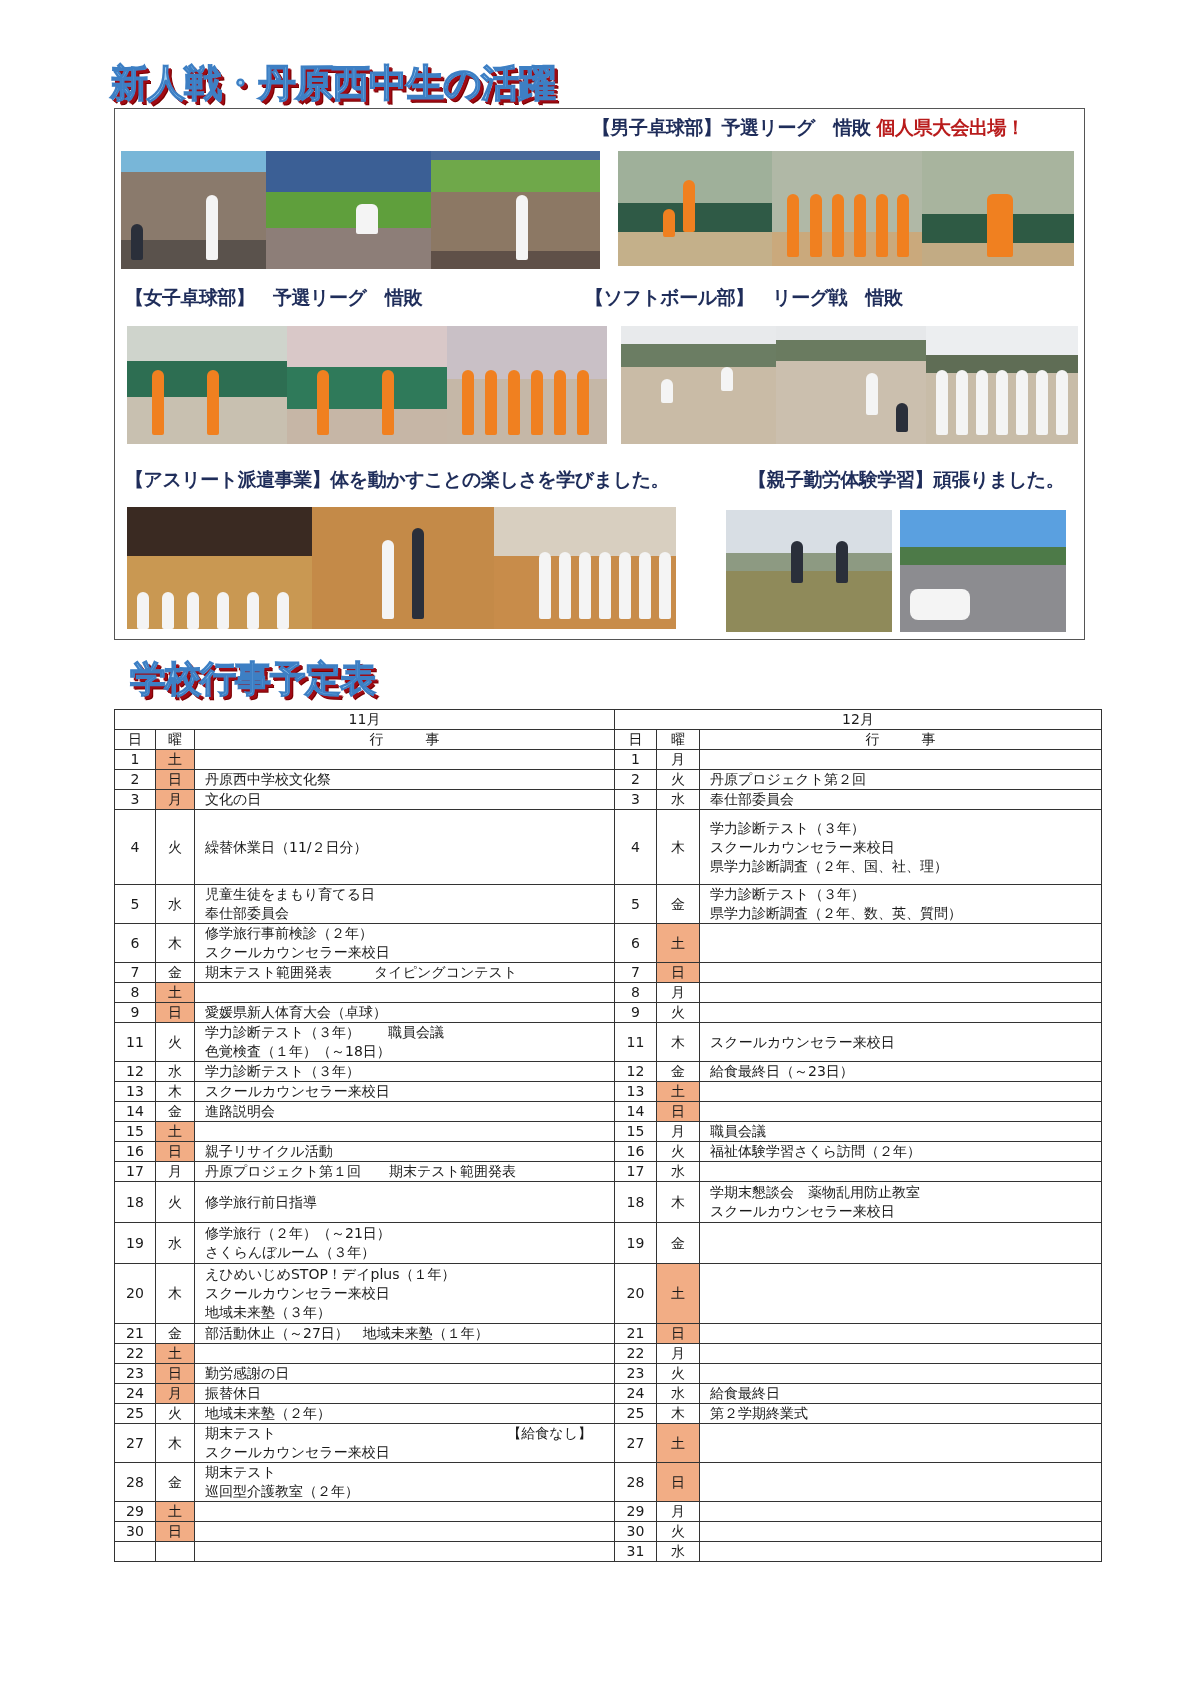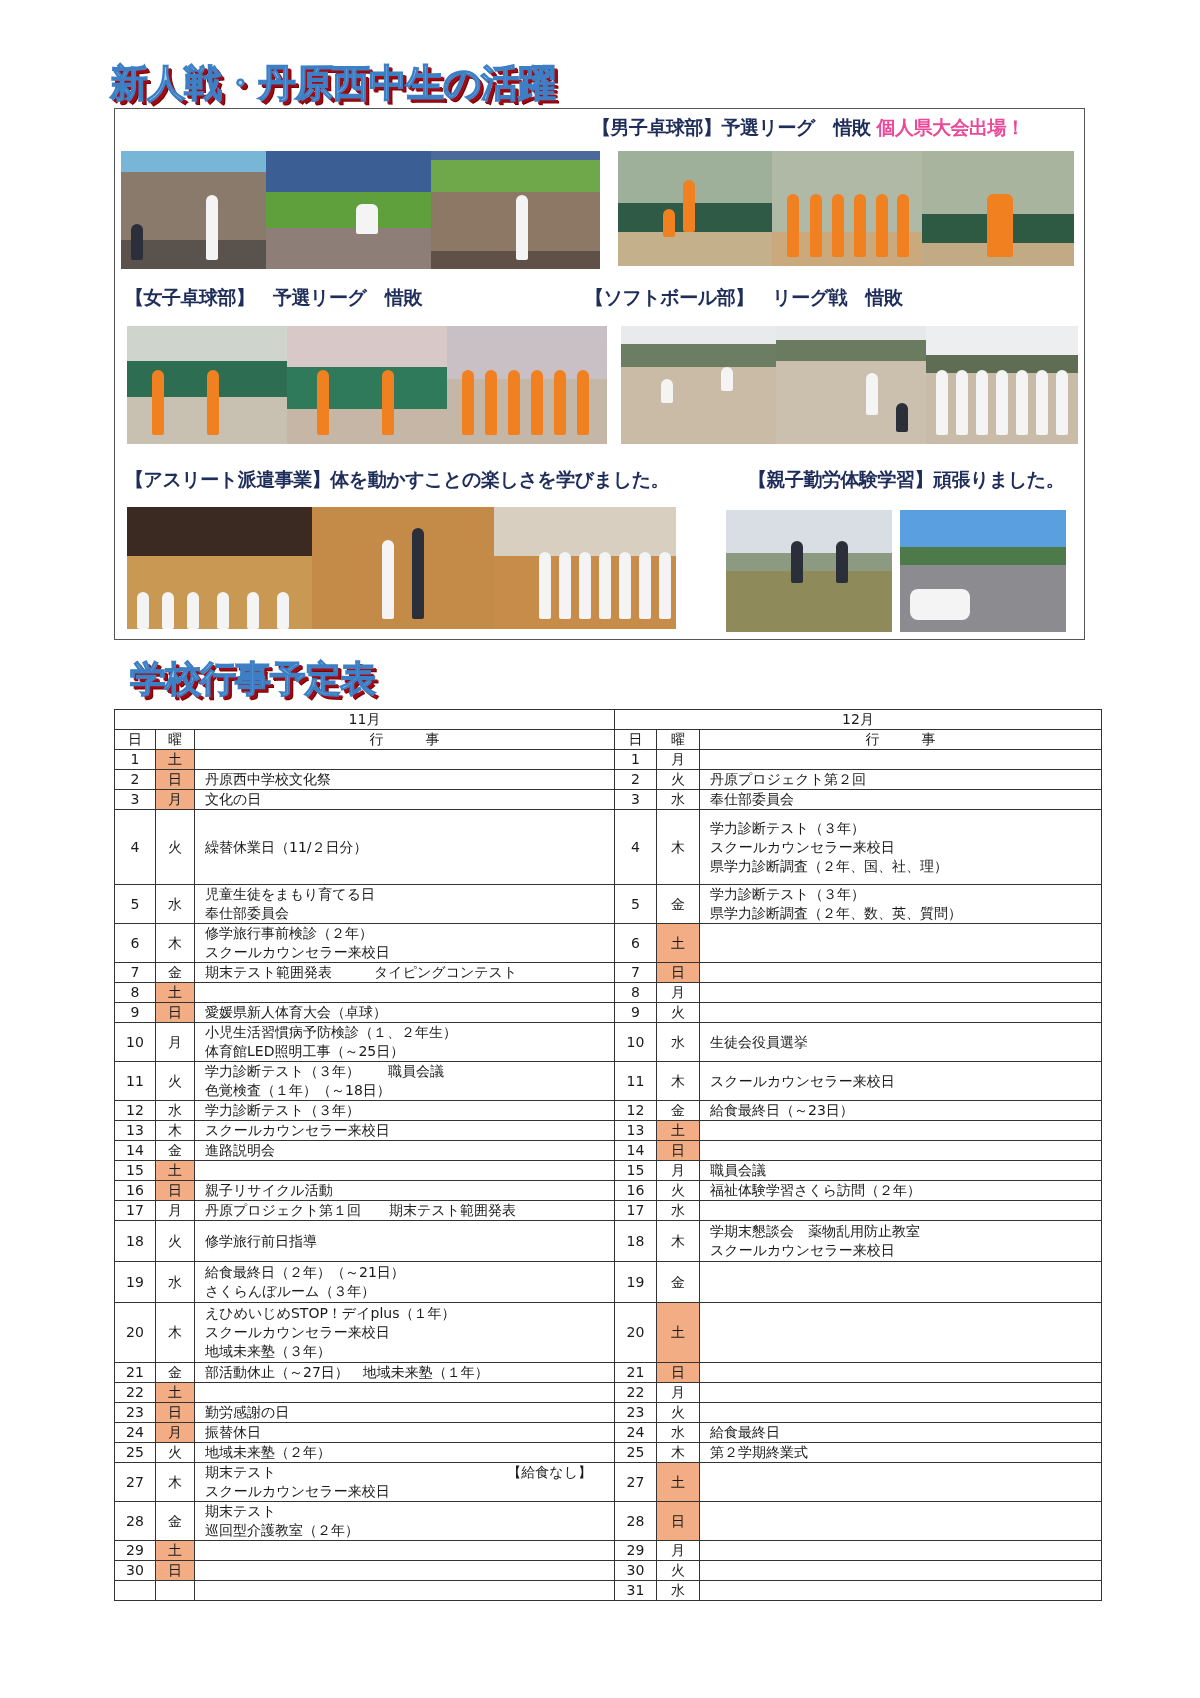--- a/index.html
+++ b/index.html
@@ -19,21 +19,21 @@
   .heading-2 { left: 130px; top: 655px; font-size: 36px; }
 
   .activity-box {
     position: absolute; left: 114px; top: 108px; width: 971px; height: 532px;
     border: 1.5px solid #555;
   }
   .caption {
     position: absolute; font-size: 19px; color: #1f2d5a; white-space: nowrap; font-weight: bold;
     font-family: "DejaVu Sans", sans-serif; letter-spacing: -0.5px;
   }
-  .caption .red { color: #ec4899; }
+  .caption .red { color: #b91c1c; }
 
   .photo-strip { position: absolute; display: flex; }
   .photo { position: relative; overflow: hidden; }
 
   
   .p-baseball-1 { background: linear-gradient(180deg, #78b6d8 0 18%, #8a7a6c 18% 75%, #5a524c 75%); }
   .p-baseball-2 { background: linear-gradient(180deg, #3b5f95 0 35%, #5f9f3c 35% 65%, #8d7e78 65%); }
   .p-baseball-3 { background: linear-gradient(180deg, #4a6a9a 0 8%, #6fa84a 8% 35%, #8c7864 35% 85%, #5f5048 85%); }
   .p-tt-1 { background: linear-gradient(180deg, #9fb09a 0 45%, #2f5a46 45% 70%, #c4b08a 70%); }
   .p-tt-2 { background: linear-gradient(180deg, #b0b8a6 0 70%, #caa97c 70%); }
@@ -292,29 +292,20 @@
         <td class="c-ev"></td>
       </tr>
       <tr style="height: 19px;">
         <td class="c-day">9</td>
         <td class="c-wd hol" style="background: rgb(242, 173, 133);">日</td>
         <td class="c-ev">愛媛県新人体育大会（卓球）</td>
         <td class="c-day">9</td>
         <td class="c-wd">火</td>
         <td class="c-ev"></td>
       </tr>
-      <tr style="height: 39px;">
-        <td class="c-day">10</td>
-        <td class="c-wd">月</td>
-        <td class="c-ev">小児生活習慣病予防検診（１、２年生）
-体育館LED照明工事（～25日）</td>
-        <td class="c-day">10</td>
-        <td class="c-wd">水</td>
-        <td class="c-ev">生徒会役員選挙</td>
-      </tr>
       <tr style="height: 39px; margin-left: 44px;">
         <td class="c-day">11</td>
         <td class="c-wd">火</td>
         <td class="c-ev">学力診断テスト（３年）　　職員会議
 色覚検査（１年）（～18日）</td>
         <td class="c-day">11</td>
         <td class="c-wd">木</td>
         <td class="c-ev">スクールカウンセラー来校日</td>
       </tr>
       <tr style="height: 19px;">
@@ -370,21 +361,21 @@
         <td class="c-wd">火</td>
         <td class="c-ev">修学旅行前日指導</td>
         <td class="c-day">18</td>
         <td class="c-wd">木</td>
         <td class="c-ev">学期末懇談会　薬物乱用防止教室
 スクールカウンセラー来校日</td>
       </tr>
       <tr style="height: 41px;">
         <td class="c-day">19</td>
         <td class="c-wd">水</td>
-        <td class="c-ev">給食最終日（２年）（～21日）
+        <td class="c-ev">修学旅行（２年）（～21日）
 さくらんぼルーム（３年）</td>
         <td class="c-day">19</td>
         <td class="c-wd">金</td>
         <td class="c-ev"></td>
       </tr>
       <tr style="height: 60px;">
         <td class="c-day">20</td>
         <td class="c-wd">木</td>
         <td class="c-ev">えひめいじめSTOP！デイplus（１年）
 スクールカウンセラー来校日

